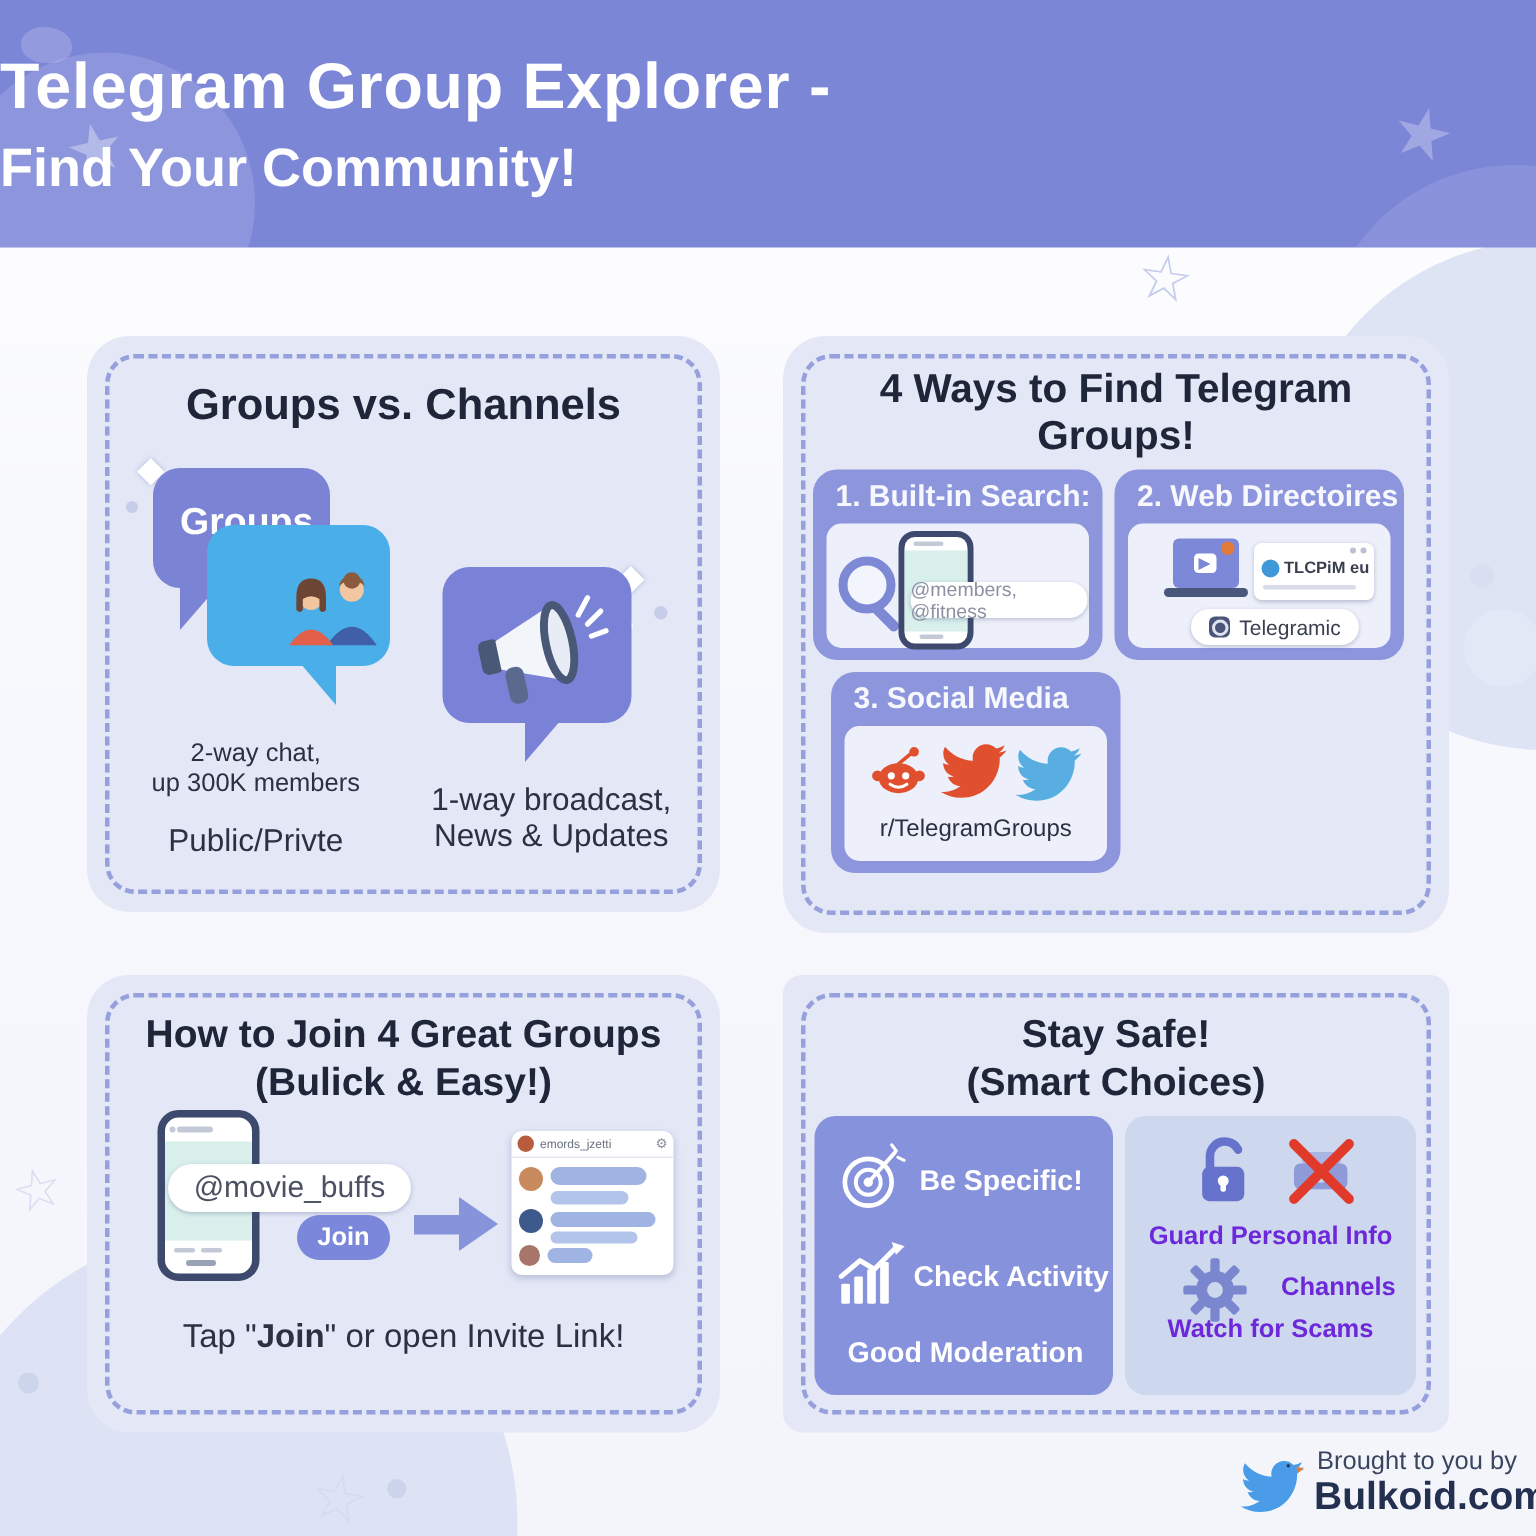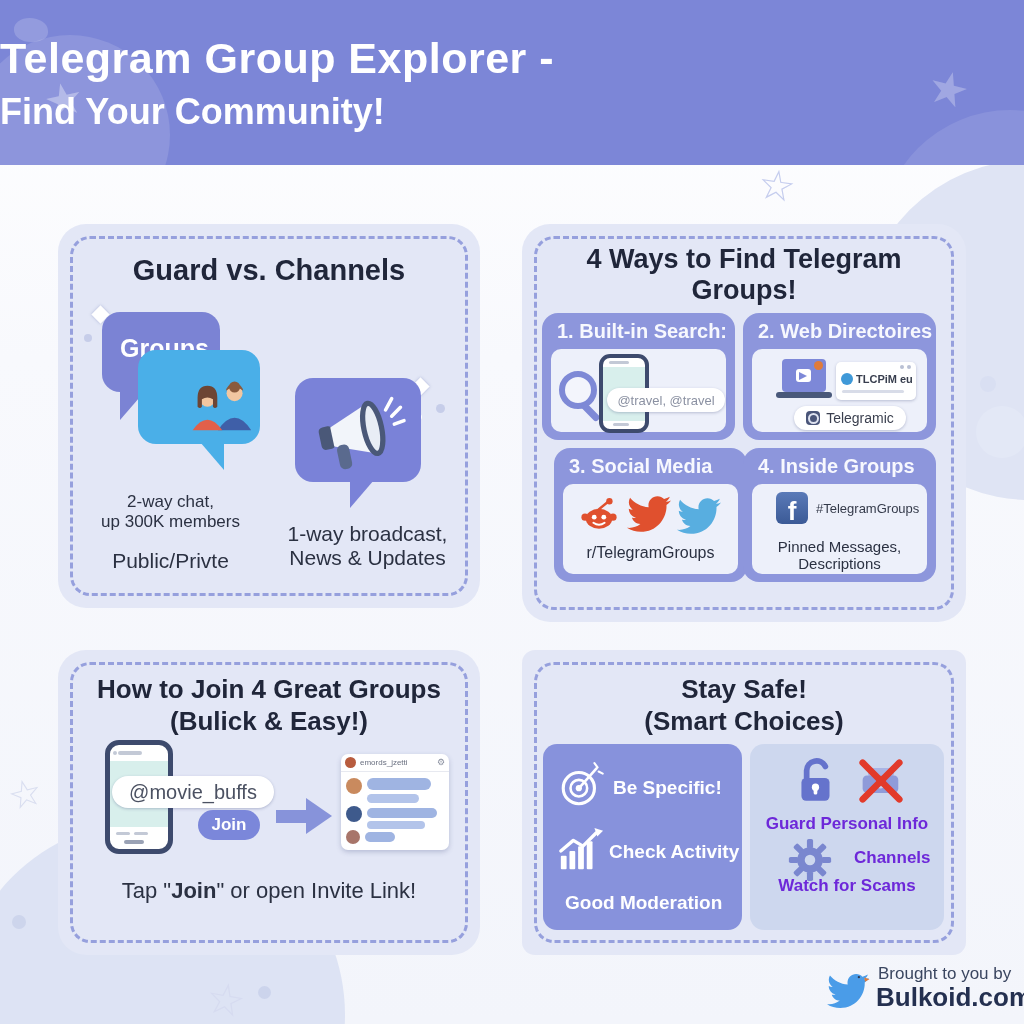--- a/index.html
+++ b/index.html
@@ -70,21 +70,21 @@
     <span class="star" style="left:928px;top:66px;font-size:46px;color:rgba(255,255,255,.28);transform:rotate(14deg);">★</span>
     <div class="abs" style="left:14px;top:18px;width:34px;height:24px;background:rgba(255,255,255,.18);border-radius:50% 60% 45% 55%;"></div>
     <h1>
       <div class="h-line1">Telegram Group Explorer -</div>
       <div class="h-line2">Find Your Community!</div>
     </h1>
   </div>
 
   <div class="panel" style="left:58px;top:224px;width:422px;height:384px;">
     <div class="dash"></div>
-    <div class="ptitle" style="top:30px;font-size:29px;">Guard vs. Channels</div>
+    <div class="ptitle" style="top:30px;font-size:29px;">Groups vs. Channels</div>
 
     <div class="bubble" style="left:44px;top:88px;width:118px;height:80px;background:#7b83d4;z-index:2;">
       <div style="position:absolute;left:18px;top:22px;color:#ffffff;font-weight:bold;font-size:25px;">Groups</div>
     </div>
     <div class="tail" style="left:62px;top:166px;border-top:30px solid #7b83d4;border-right:26px solid transparent;z-index:2;"></div>
 
     <div class="bubble" style="left:80px;top:126px;width:122px;height:94px;background:#4aafe8;z-index:3;"></div>
     <div class="tail" style="left:142px;top:218px;border-top:28px solid #4aafe8;border-left:24px solid transparent;z-index:3;"></div>
     <svg viewBox="0 0 120 100" style="position:absolute;left:126px;top:142px;width:74px;height:74px;z-index:4;">
       <path d="M55 94 q27 -40 54 0 z" fill="#3f5fa8"></path>
@@ -137,21 +137,21 @@
       <div class="wbox-title">1. Built-in Search:</div>
       <div class="wbox-inner">
         <div class="mag" style="left:8px;top:22px;width:26px;height:26px;"></div>
         <div class="mag-h" style="left:36px;top:52px;width:7px;height:22px;transform:rotate(-45deg);"></div>
         <div class="phone" style="left:48px;top:5px;width:42px;height:71px;">
           <div class="scr" style="top:9px;bottom:8px;"></div>
           <div class="bar" style="left:6px;top:3px;width:20px;height:3px;"></div>
           <div class="bar" style="left:10px;bottom:3px;width:16px;height:3px;"></div>
         </div>
         <div class="pill" style="left:56px;top:39px;width:118px;height:24px;">
-          <span style="font-size:13px;color:#8b91a2;">@travel, @travel</span>
+          <span style="font-size:13px;color:#8b91a2;">@members, @fitness</span>
         </div>
       </div>
     </div>
 
     <div class="wbox" style="left:221px;top:89px;width:193px;height:127px;">
       <div class="wbox-title">2. Web Directoires</div>
       <div class="wbox-inner">
 
         <div class="abs" style="left:28px;top:10px;width:50px;height:42px;">
           <div class="abs" style="left:2px;top:0;width:44px;height:33px;background:#7d88d8;border-radius:4px;"></div>
@@ -194,33 +194,20 @@
         <svg viewBox="0 0 512 512" style="position:absolute;left:64px;top:8px;width:44px;height:44px;">
           <path fill="#e0502e" d="M459.37 151.716c.325 4.548.325 9.097.325 13.645 0 138.72-105.583 298.558-298.558 298.558-59.452 0-114.68-17.219-161.137-47.106 8.447.974 16.568 1.299 25.34 1.299 49.055 0 94.213-16.568 130.274-44.832-46.132-.975-84.792-31.188-98.112-72.772 6.498.974 12.995 1.624 19.818 1.624 9.421 0 18.843-1.3 27.614-3.573-48.081-9.747-84.143-51.98-84.143-102.985v-1.299c13.969 7.797 30.214 12.67 47.431 13.319-28.264-18.843-46.781-51.005-46.781-87.391 0-19.492 5.197-37.36 14.294-52.954 51.655 63.675 129.3 105.258 216.365 109.807-1.624-7.797-2.599-15.918-2.599-24.04 0-57.828 46.782-104.934 104.934-104.934 30.213 0 57.502 12.67 76.67 33.137 23.715-4.548 46.456-13.32 66.599-25.34-7.798 24.366-24.366 44.833-46.132 57.827 21.117-2.273 41.584-8.122 60.426-16.243-14.292 20.791-32.161 39.308-52.628 54.253z"></path>
         </svg>
         <svg viewBox="0 0 512 512" style="position:absolute;left:114px;top:10px;width:44px;height:44px;">
           <path fill="#58aee0" d="M459.37 151.716c.325 4.548.325 9.097.325 13.645 0 138.72-105.583 298.558-298.558 298.558-59.452 0-114.68-17.219-161.137-47.106 8.447.974 16.568 1.299 25.34 1.299 49.055 0 94.213-16.568 130.274-44.832-46.132-.975-84.792-31.188-98.112-72.772 6.498.974 12.995 1.624 19.818 1.624 9.421 0 18.843-1.3 27.614-3.573-48.081-9.747-84.143-51.98-84.143-102.985v-1.299c13.969 7.797 30.214 12.67 47.431 13.319-28.264-18.843-46.781-51.005-46.781-87.391 0-19.492 5.197-37.36 14.294-52.954 51.655 63.675 129.3 105.258 216.365 109.807-1.624-7.797-2.599-15.918-2.599-24.04 0-57.828 46.782-104.934 104.934-104.934 30.213 0 57.502 12.67 76.67 33.137 23.715-4.548 46.456-13.32 66.599-25.34-7.798 24.366-24.366 44.833-46.132 57.827 21.117-2.273 41.584-8.122 60.426-16.243-14.292 20.791-32.161 39.308-52.628 54.253z"></path>
         </svg>
         <div class="cap" style="left:0;right:0;top:60px;font-size:16px;font-weight:500;">r/TelegramGroups</div>
       </div>
     </div>
 
-    <div class="wbox" style="left:221px;top:224px;width:193px;height:134px;">
-      <div class="wbox-title">4. Inside Groups</div>
-      <div class="wbox-inner">
-        <div style="position:absolute;left:24px;top:8px;width:32px;height:32px;border-radius:6px;background:linear-gradient(180deg,#5a7ab8,#3b5a96);color:#ffffff;font-weight:bold;font-size:26px;display:flex;align-items:flex-end;justify-content:center;overflow:hidden;">
-            <span style="line-height:.95;">f</span>
-          </div>
-        <span style="position:absolute;left:64px;top:17px;font-size:13px;color:#343a4a;">#TelegramGroups</span>
-        <div class="cap" style="left:0;right:0;top:54px;font-size:15px;">
-          <div>Pinned Messages,</div>
-          <div>Descriptions</div>
-        </div>
-      </div>
-    </div>
   </div>
 
   <div class="panel" style="left:58px;top:650px;width:422px;height:305px;">
     <div class="dash"></div>
     <div class="ptitle" style="top:24px;font-size:26px;">How to Join 4 Great Groups</div>
     <div class="ptitle" style="top:56px;font-size:26px;">(Bulick &amp; Easy!)</div>
 
     <div class="phone" style="left:47px;top:90px;width:58px;height:104px;border-width:5px;border-radius:14px;">
       <div class="scr" style="top:16px;bottom:22px;"></div>
       <div class="bar" style="left:8px;top:6px;width:24px;height:4px;"></div>

